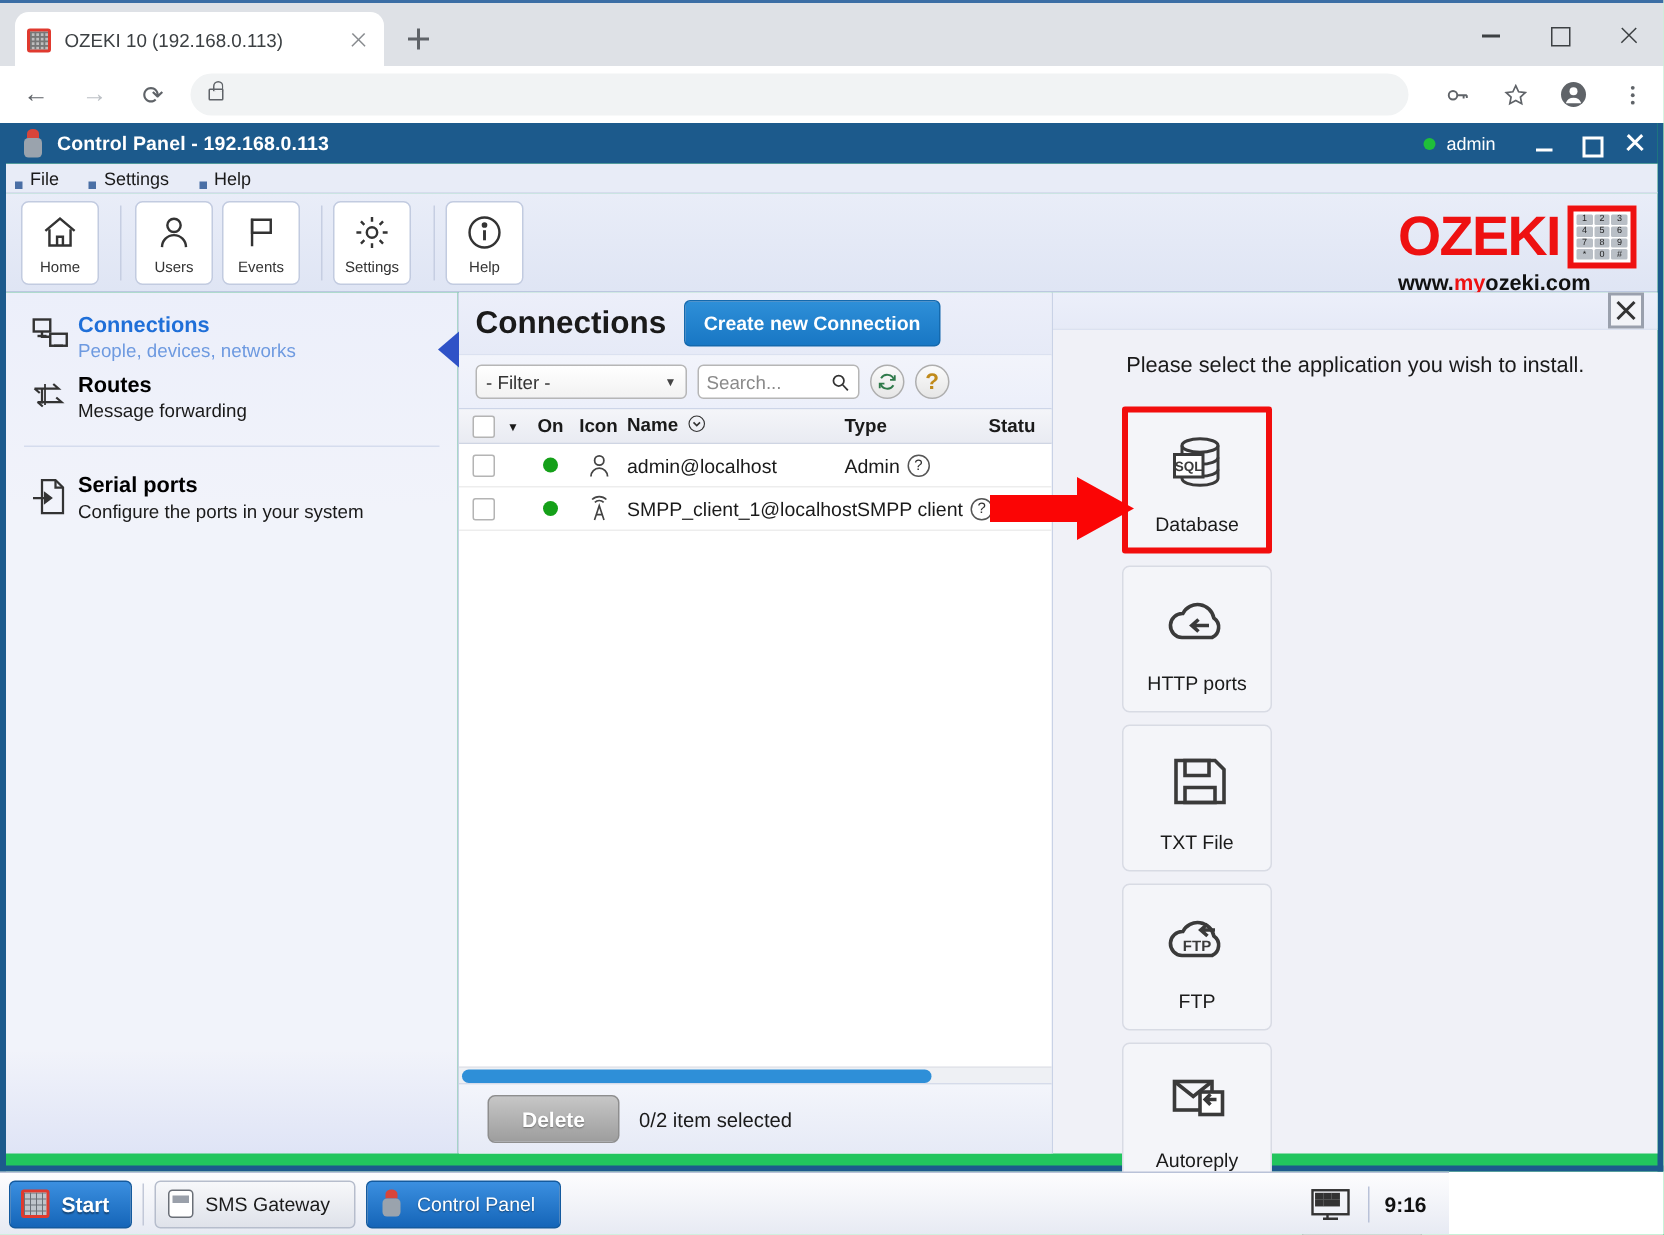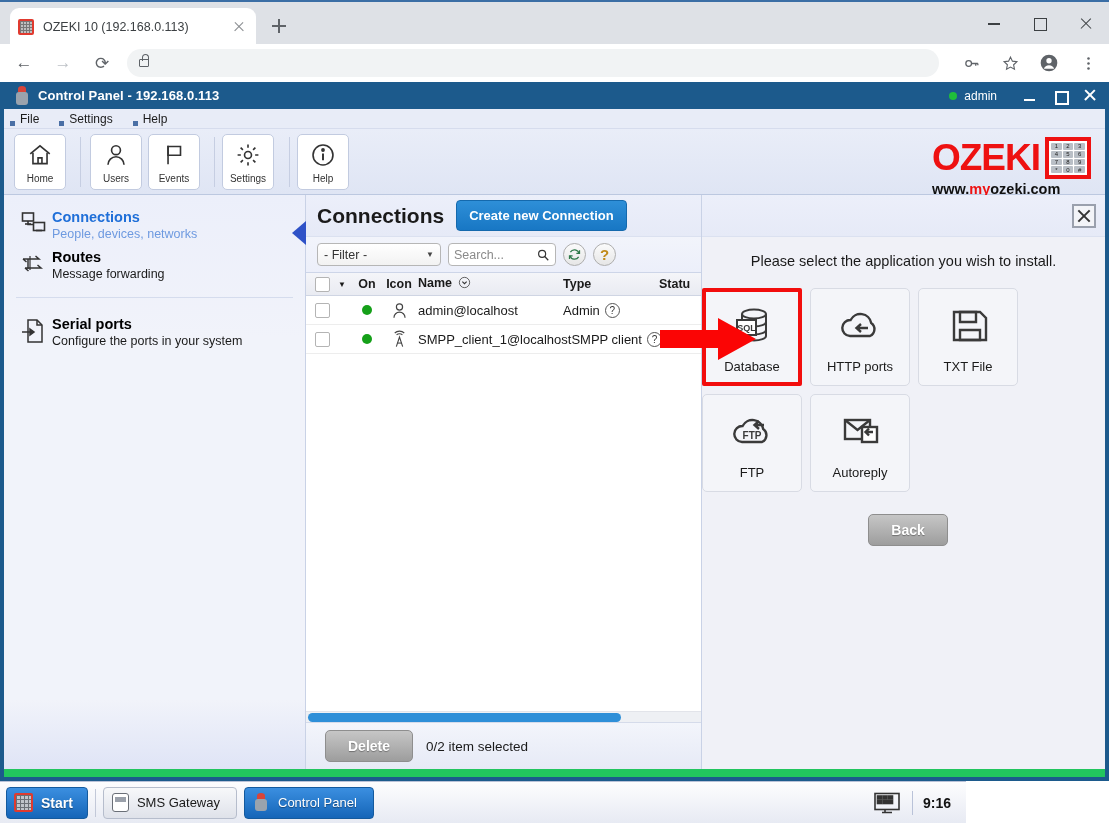--- a/index.html
+++ b/index.html
@@ -216,21 +216,21 @@
     background: linear-gradient(to bottom,#2e8fd8,#1877c4); color: #fff;
     font-size: 13px; font-weight: bold; padding: 7px 12px; border-radius: 4px;
     border: 1px solid #1469ad;
   }
   .mid-toolbar {
     height: 36px; background: linear-gradient(to bottom,#f2f4fb,#eceffa);
     display: flex; align-items: center; padding-left: 11px; gap: 7px;
     border-bottom: 1px solid #cdd5e8;
   }
   .filter-select {
-    width: 124px; height: 23px; border: 1px solid #b6b6b6; border-radius: 4px;
+    width: 141px; height: 23px; border: 1px solid #b6b6b6; border-radius: 4px;
     background: linear-gradient(to bottom,#fff,#f2f2f2);
     display: flex; align-items: center; padding: 0 6px; font-size: 12.5px; color: #333;
   }
   .filter-caret { margin-left: auto; font-size: 8px; color: #444; }
   .search-box {
     width: 108px; height: 23px; border: 1px solid #b6b6b6; border-radius: 4px;
     background: #fff; display: flex; align-items: center; padding: 0 5px;
   }
   .search-ph { font-size: 12.5px; color: #8a8a8a; flex: 1; }
   .round-btn {
@@ -295,21 +295,21 @@
   }
   .close-sq::before, .close-sq::after {
     content: ""; position: absolute; left: 2px; top: 9px; width: 16px; height: 2px; background: #333;
   }
   .close-sq::before { transform: rotate(45deg); }
   .close-sq::after  { transform: rotate(-45deg); }
   .right-body { flex: 1; padding-top: 16px; }
   .prompt { text-align: center; font-size: 14.5px; color: #1a1a1a; margin-bottom: 19px; }
   .tile-grid {
     display: flex; flex-wrap: wrap; gap: 8px; justify-content: flex-start;
-    width: 366px;
+    padding-left: 46px; width: 366px; flex-direction: column;
   }
   .tile {
     width: 100px; height: 98px; background: #f4f5f9; border: 1px solid #d8dbe4;
     border-radius: 5px; display: flex; flex-direction: column; align-items: center;
     justify-content: center;
   }
   .tile.selected { border: 4px solid #f20d0d; border-radius: 2px; }
   .tile svg { width: 52px; height: 52px; }
   .tile-label { font-size: 13px; color: #1a1a1a; margin-top: 7px; }
   .back-wrap { display: flex; justify-content: center; margin-top: 22px; padding-left: 46px; width: 366px; }

